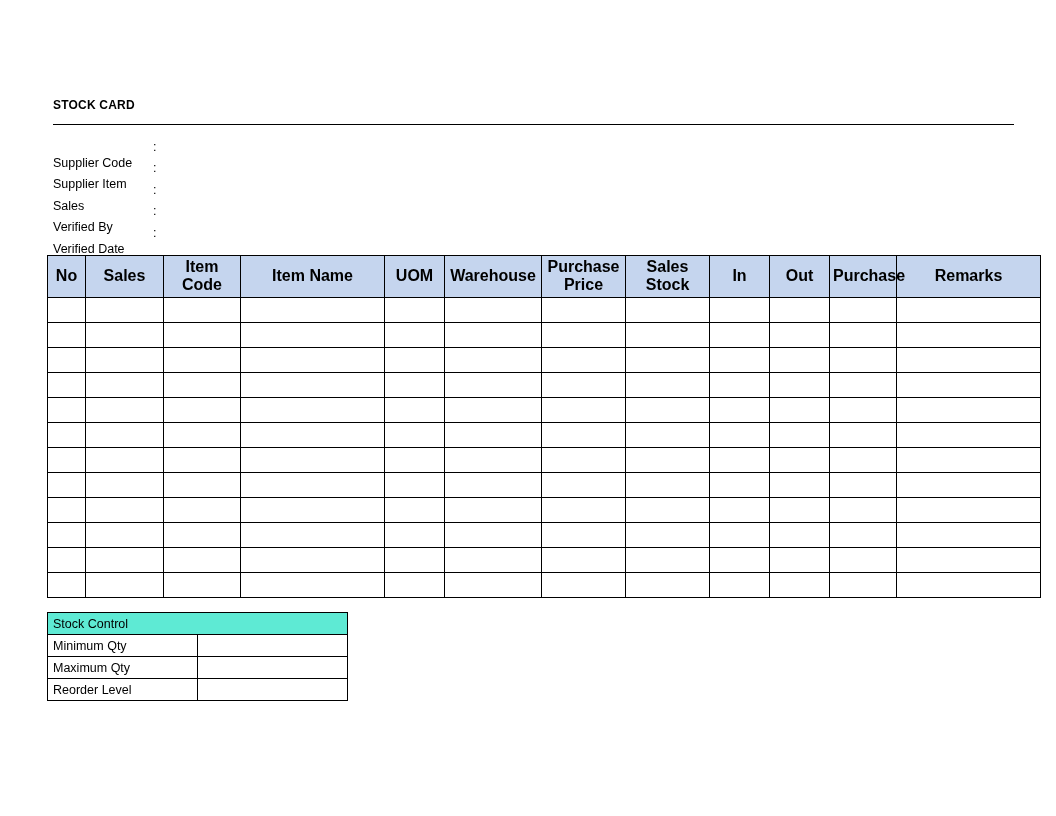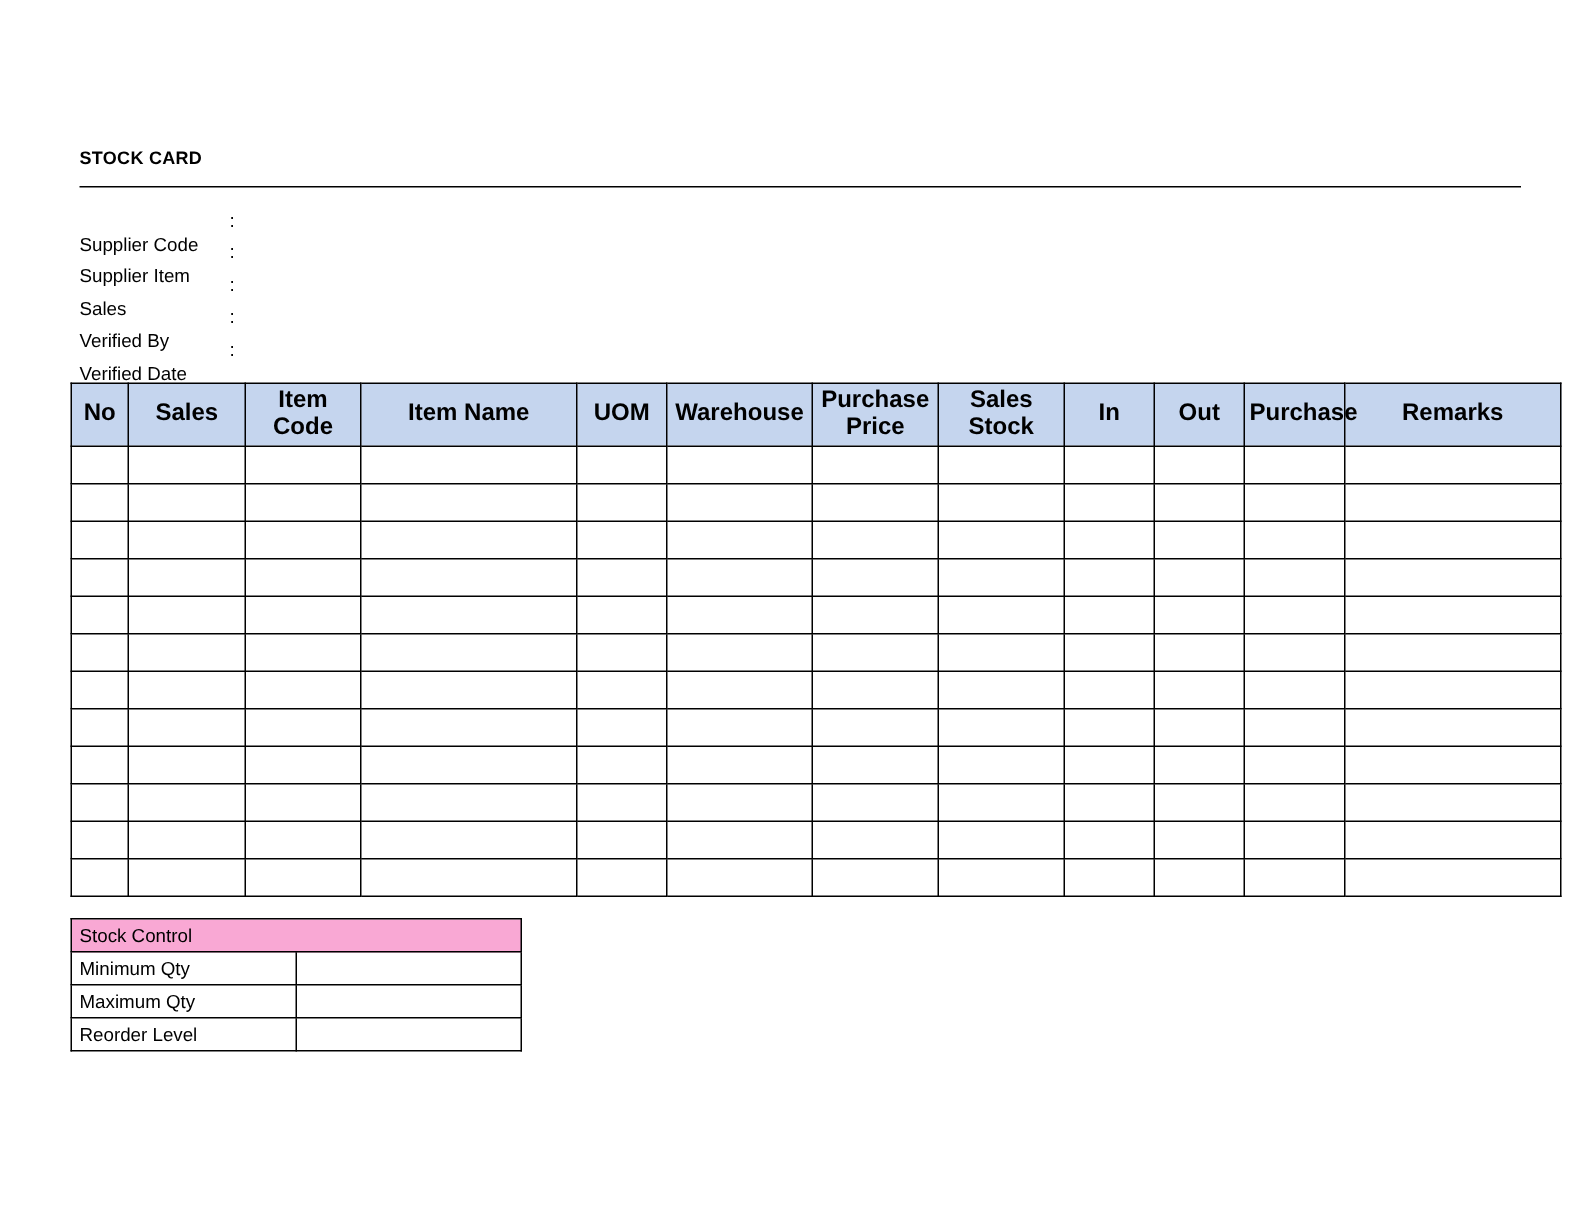--- a/index.html
+++ b/index.html
@@ -96,21 +96,21 @@
     font-size: 12.5px;
   }
   table.control td {
     border: 1px solid #000000;
     height: 19px;
     padding: 1px 5px;
     text-align: left;
     vertical-align: middle;
   }
   table.control td.header {
-    background: #f9a8d4;
+    background: #5eead4;
   }
   table.control td.label {
     width: 138px;
   }
   table.control td.value {
     width: 161px;
   }
 </style>
 </head>
 <body>

